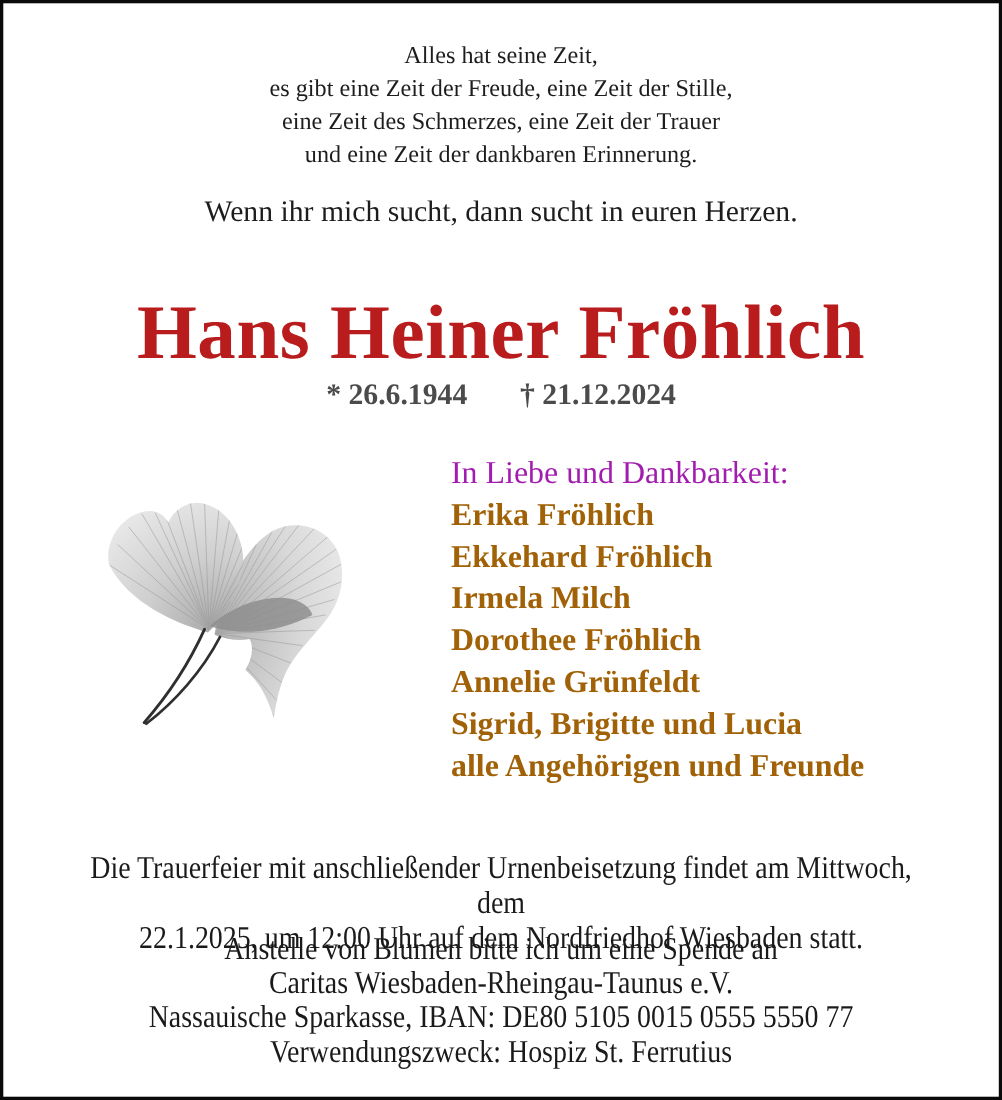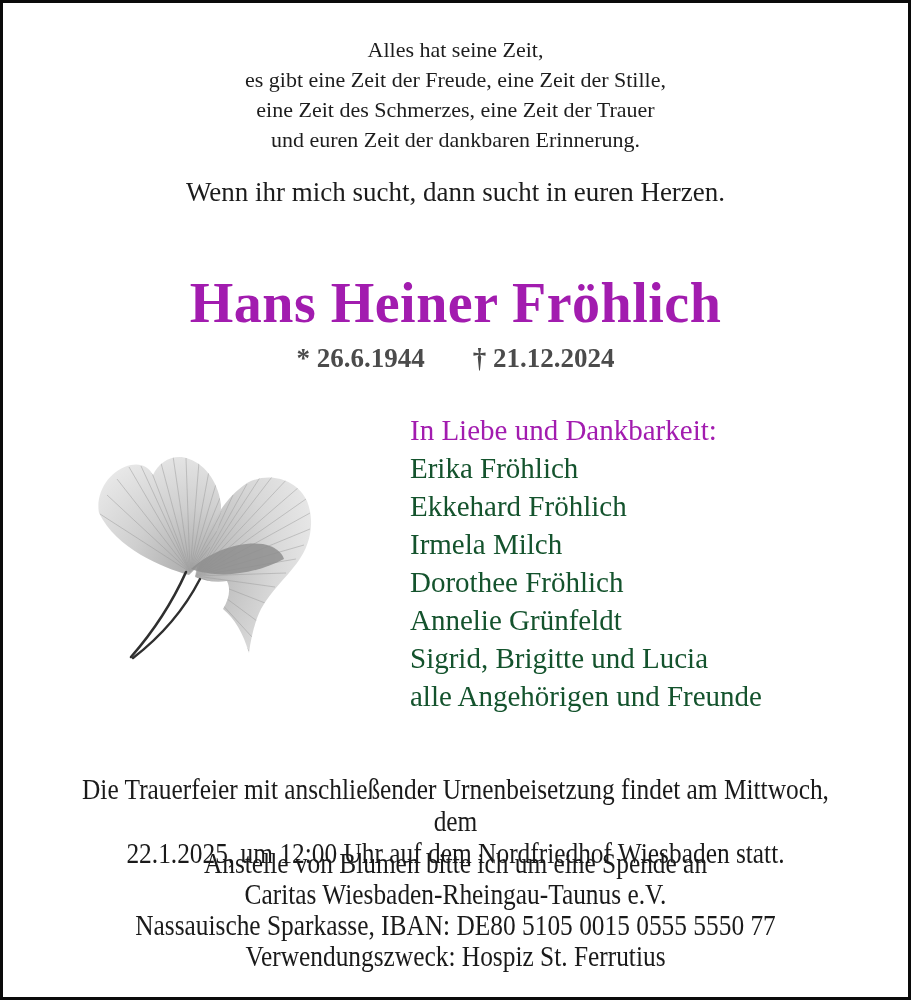--- a/index.html
+++ b/index.html
@@ -23,24 +23,24 @@
     color: #1d1d1d;
   }
   .verse {
     top: 172px;
     font-size: 27px;
     line-height: 35px;
     color: #1c1c1c;
   }
   .name {
     top: 264px;
-    font-size: 56px;
+    font-size: 70px;
     line-height: 72px;
     font-weight: bold;
-    color: #a21caf;
+    color: #b91c1c;
     letter-spacing: 0.5px;
   }
   .dates {
     top: 339px;
     font-size: 27px;
     line-height: 32px;
     font-weight: bold;
     color: #4b4b4b;
   }
   .dates .gap { display: inline-block; width: 48px; }
@@ -49,21 +49,21 @@
 
   .mourning {
     position: absolute;
     left: 407px;
     top: 408px;
     font-size: 29px;
     line-height: 38px;
     text-align: left;
   }
   .mourning .intro { color: #a21caf; font-weight: normal; }
-  .mourning .mname { color: #14532d; font-weight: normal; }
+  .mourning .mname { color: #a16207; font-weight: bold; }
 
   .condensed {
     transform: scaleX(0.875);
     transform-origin: 50% 0;
   }
   .funeral {
     top: 770px;
     font-size: 29px;
     line-height: 32px;
     color: #1a1a1a;
@@ -77,21 +77,21 @@
 </style>
 </head>
 <body>
 
 <div class="page">
 
   <div class="centered epigraph">
     <div>Alles hat seine Zeit,</div>
     <div>es gibt eine Zeit der Freude, eine Zeit der Stille,</div>
     <div>eine Zeit des Schmerzes, eine Zeit der Trauer</div>
-    <div>und euren Zeit der dankbaren Erinnerung.</div>
+    <div>und eine Zeit der dankbaren Erinnerung.</div>
   </div>
 
   <div class="centered verse">
     <div>Wenn ihr mich sucht, dann sucht in euren Herzen.</div>
   </div>
 
   <div class="centered name">Hans Heiner Fröhlich</div>
 
   <div class="centered dates">
     <span>* 26.6.1944</span><span class="gap"></span><span>† 21.12.2024</span>

